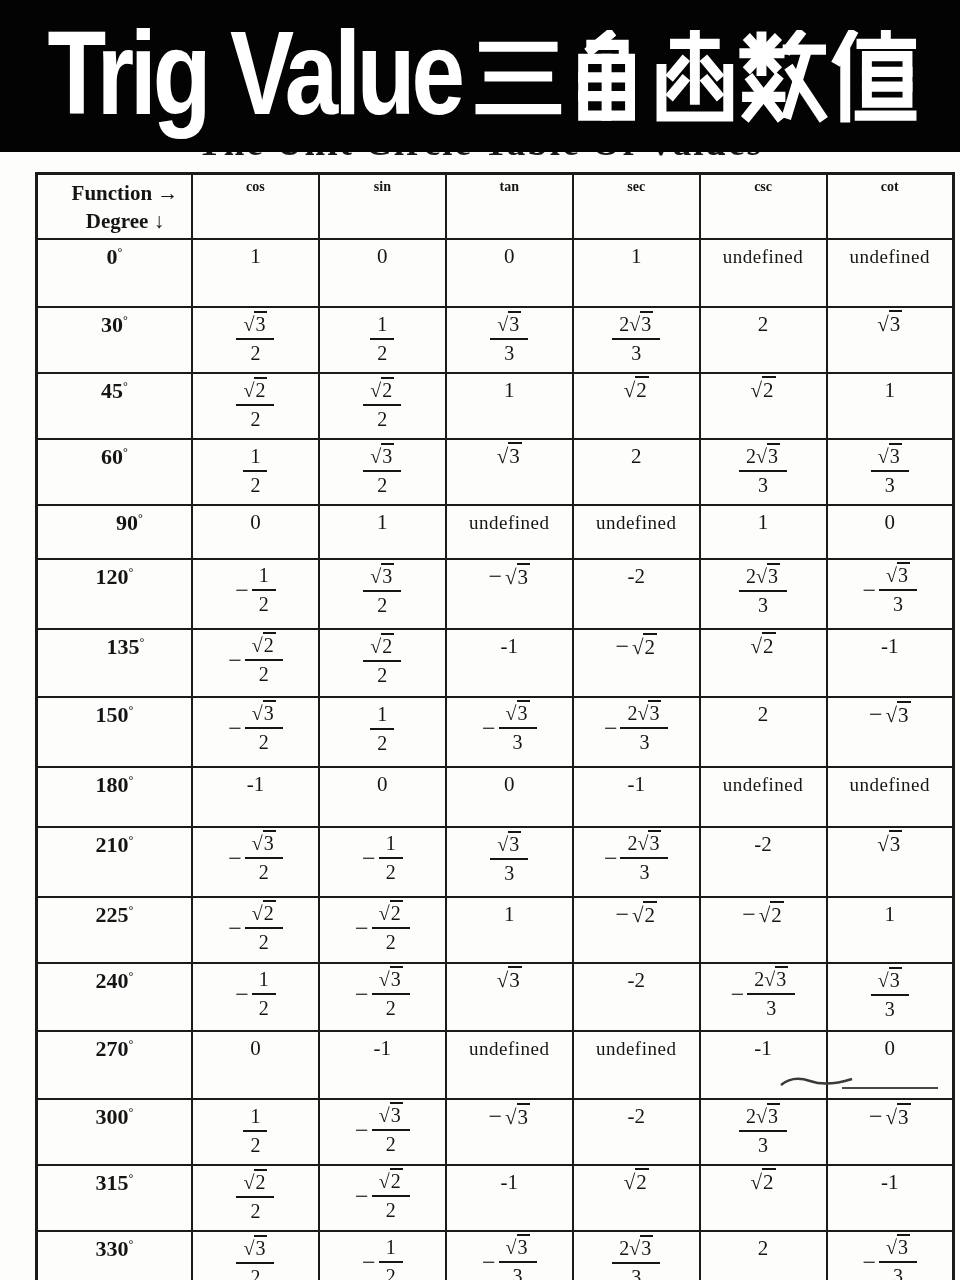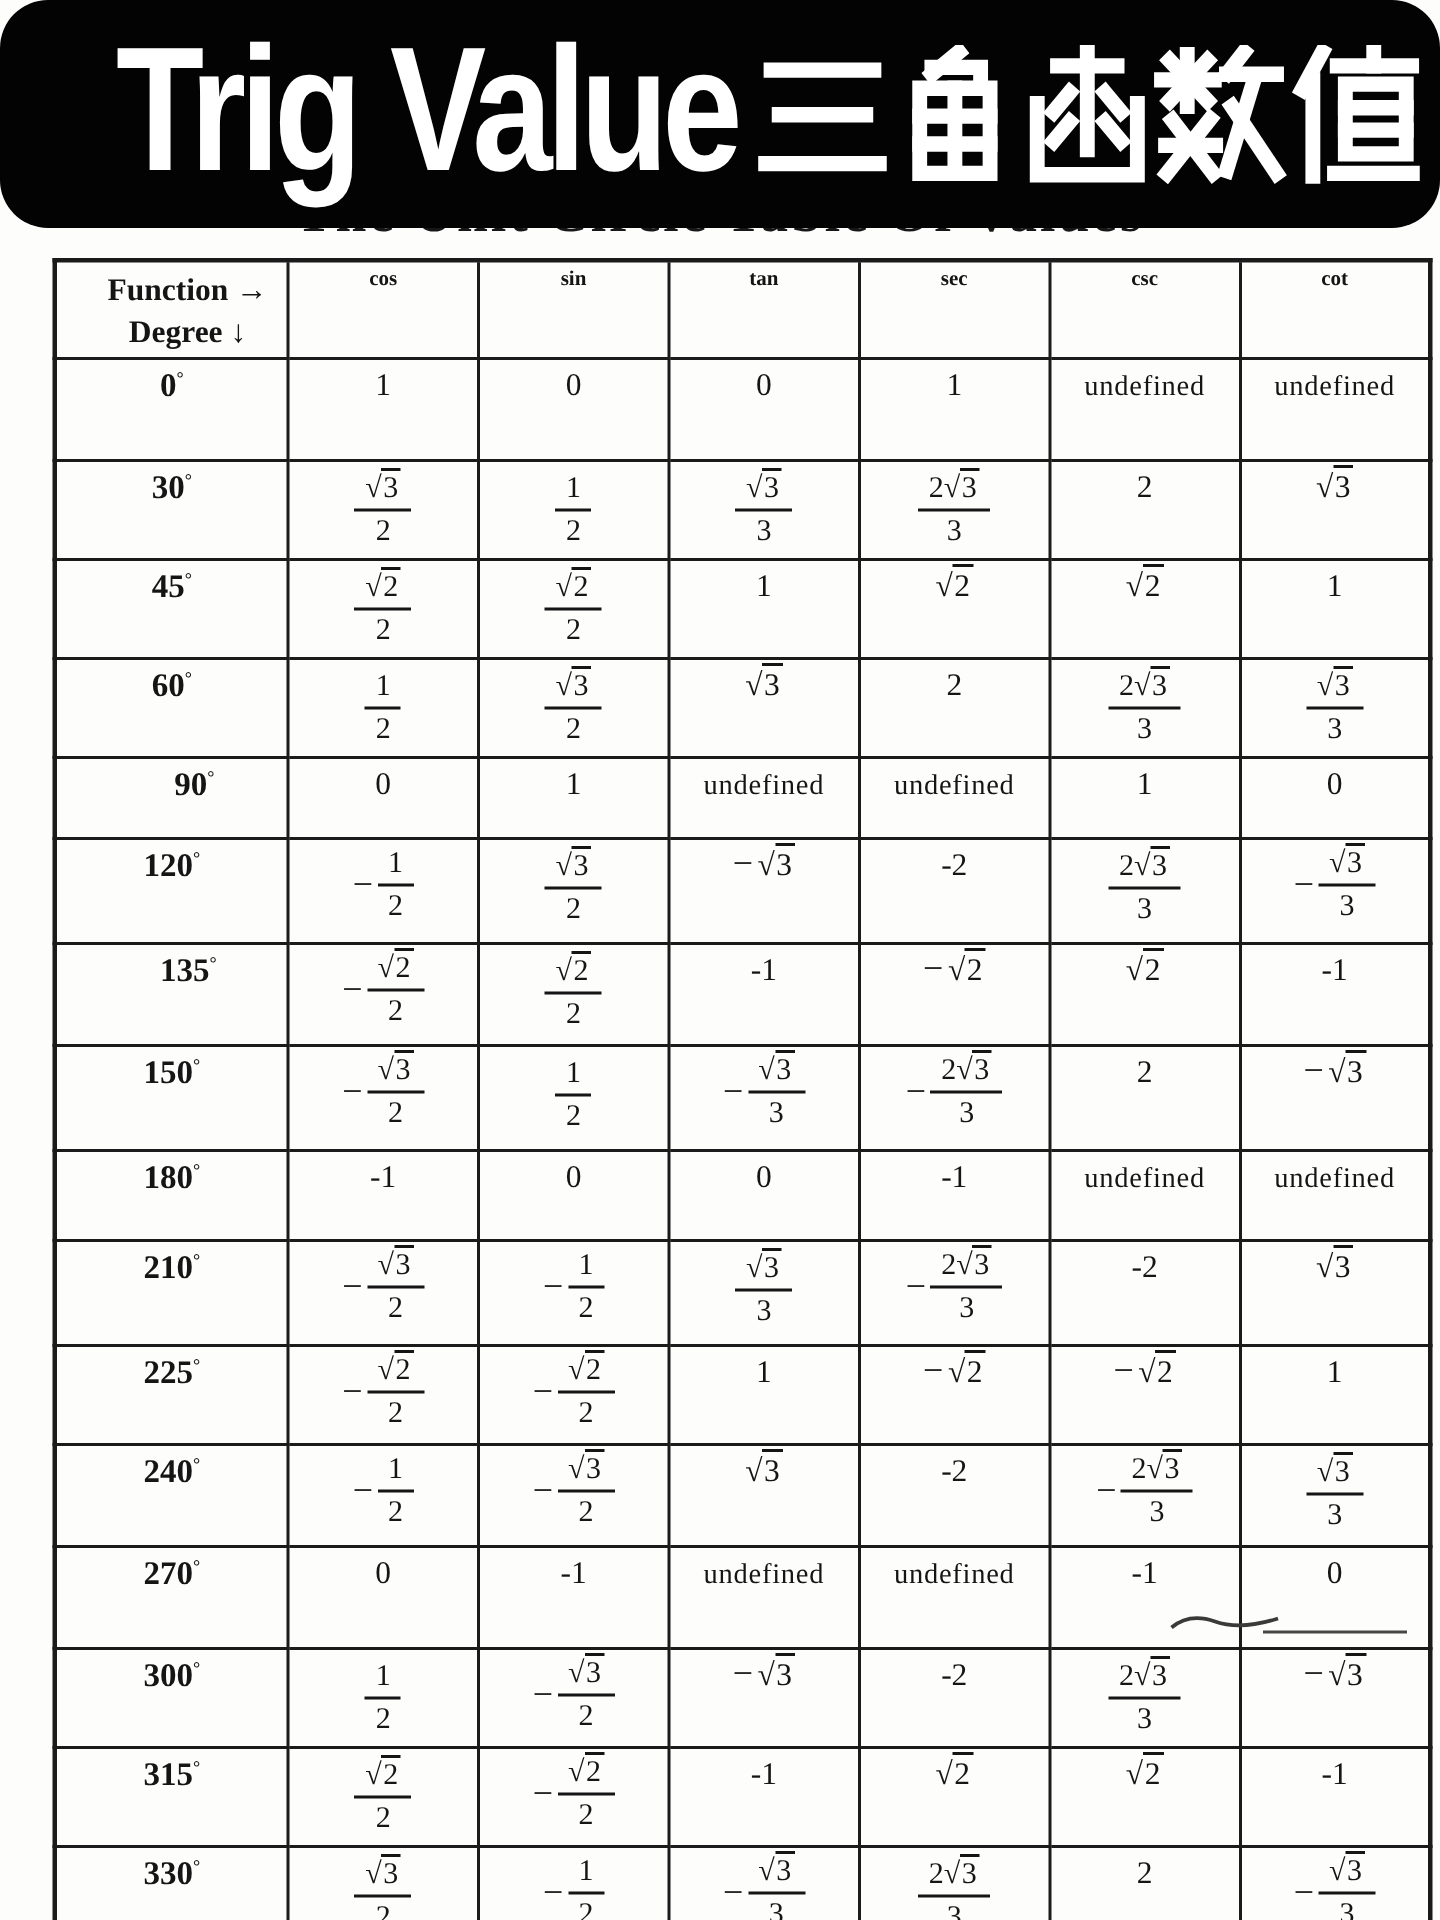--- a/index.html
+++ b/index.html
@@ -8,21 +8,21 @@
     background:#fdfdfc;font-family:"Liberation Serif",serif;color:#151515;
   }
   
   .subtitle{
     position:absolute;top:121px;left:0;width:100%;text-align:center;z-index:0;
     font-family:"Liberation Serif",serif;font-weight:bold;font-size:37px;
     letter-spacing:2px;color:#161616;
   }
   .banner{
     position:absolute;top:0;left:0;width:960px;height:152px;background:#030303;
-    z-index:1;display:flex;align-items:center;justify-content:flex-end;overflow:hidden;border-radius:32px;
+    z-index:1;display:flex;align-items:center;justify-content:center;overflow:hidden;
   }
   .title-row{display:flex;align-items:center;transform:scaleX(0.97);}
   .title-latin{
     color:#fff;font-family:"Liberation Sans",sans-serif;font-weight:900;
     font-size:118px;letter-spacing:-5px;transform:scaleX(0.84);
     transform-origin:left center;white-space:nowrap;line-height:1;
     margin-left:4px;margin-right:-66px;padding-bottom:6px;
   }
   .cjk-group{display:flex;align-items:center;}
   .cjk-group svg{width:93px;height:93px;display:block;margin-left:-2px;}

